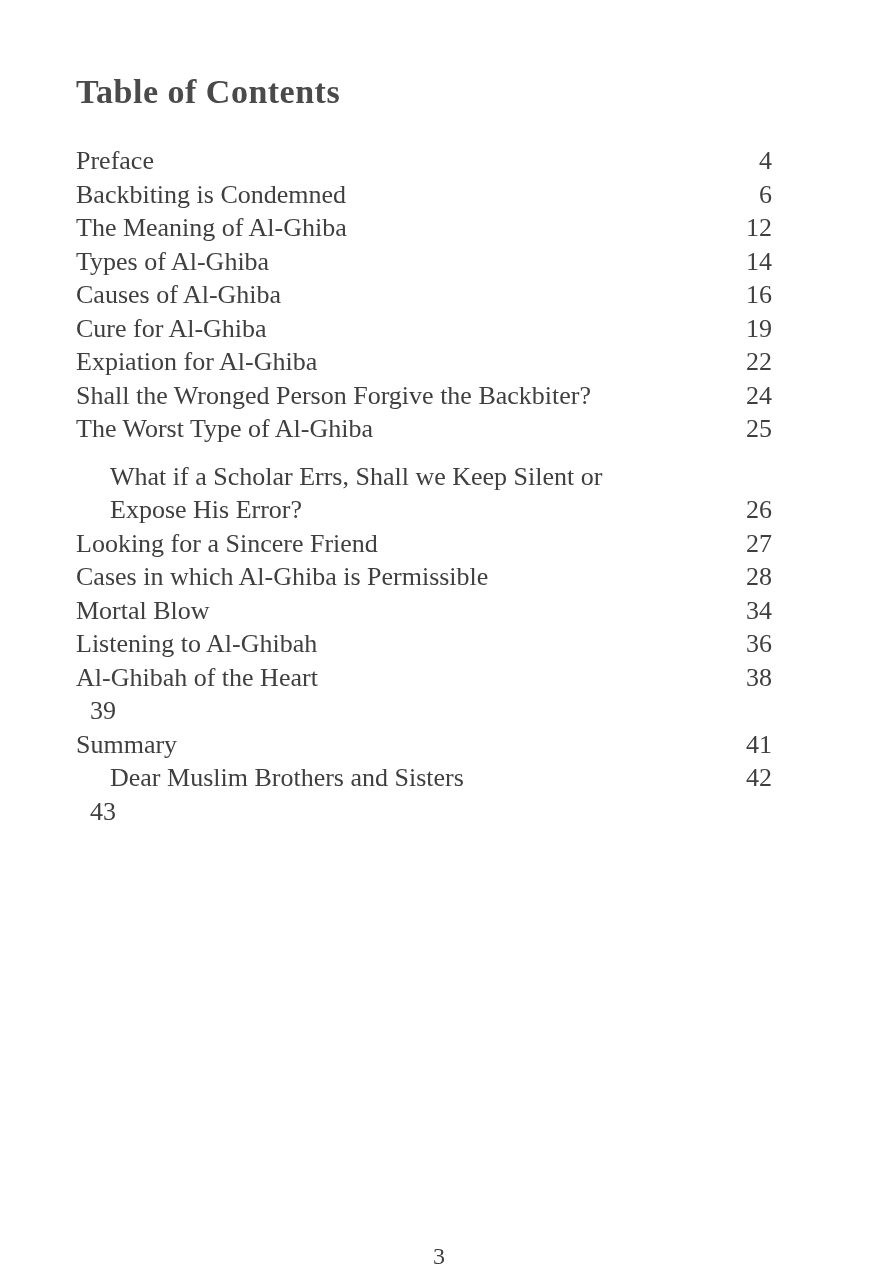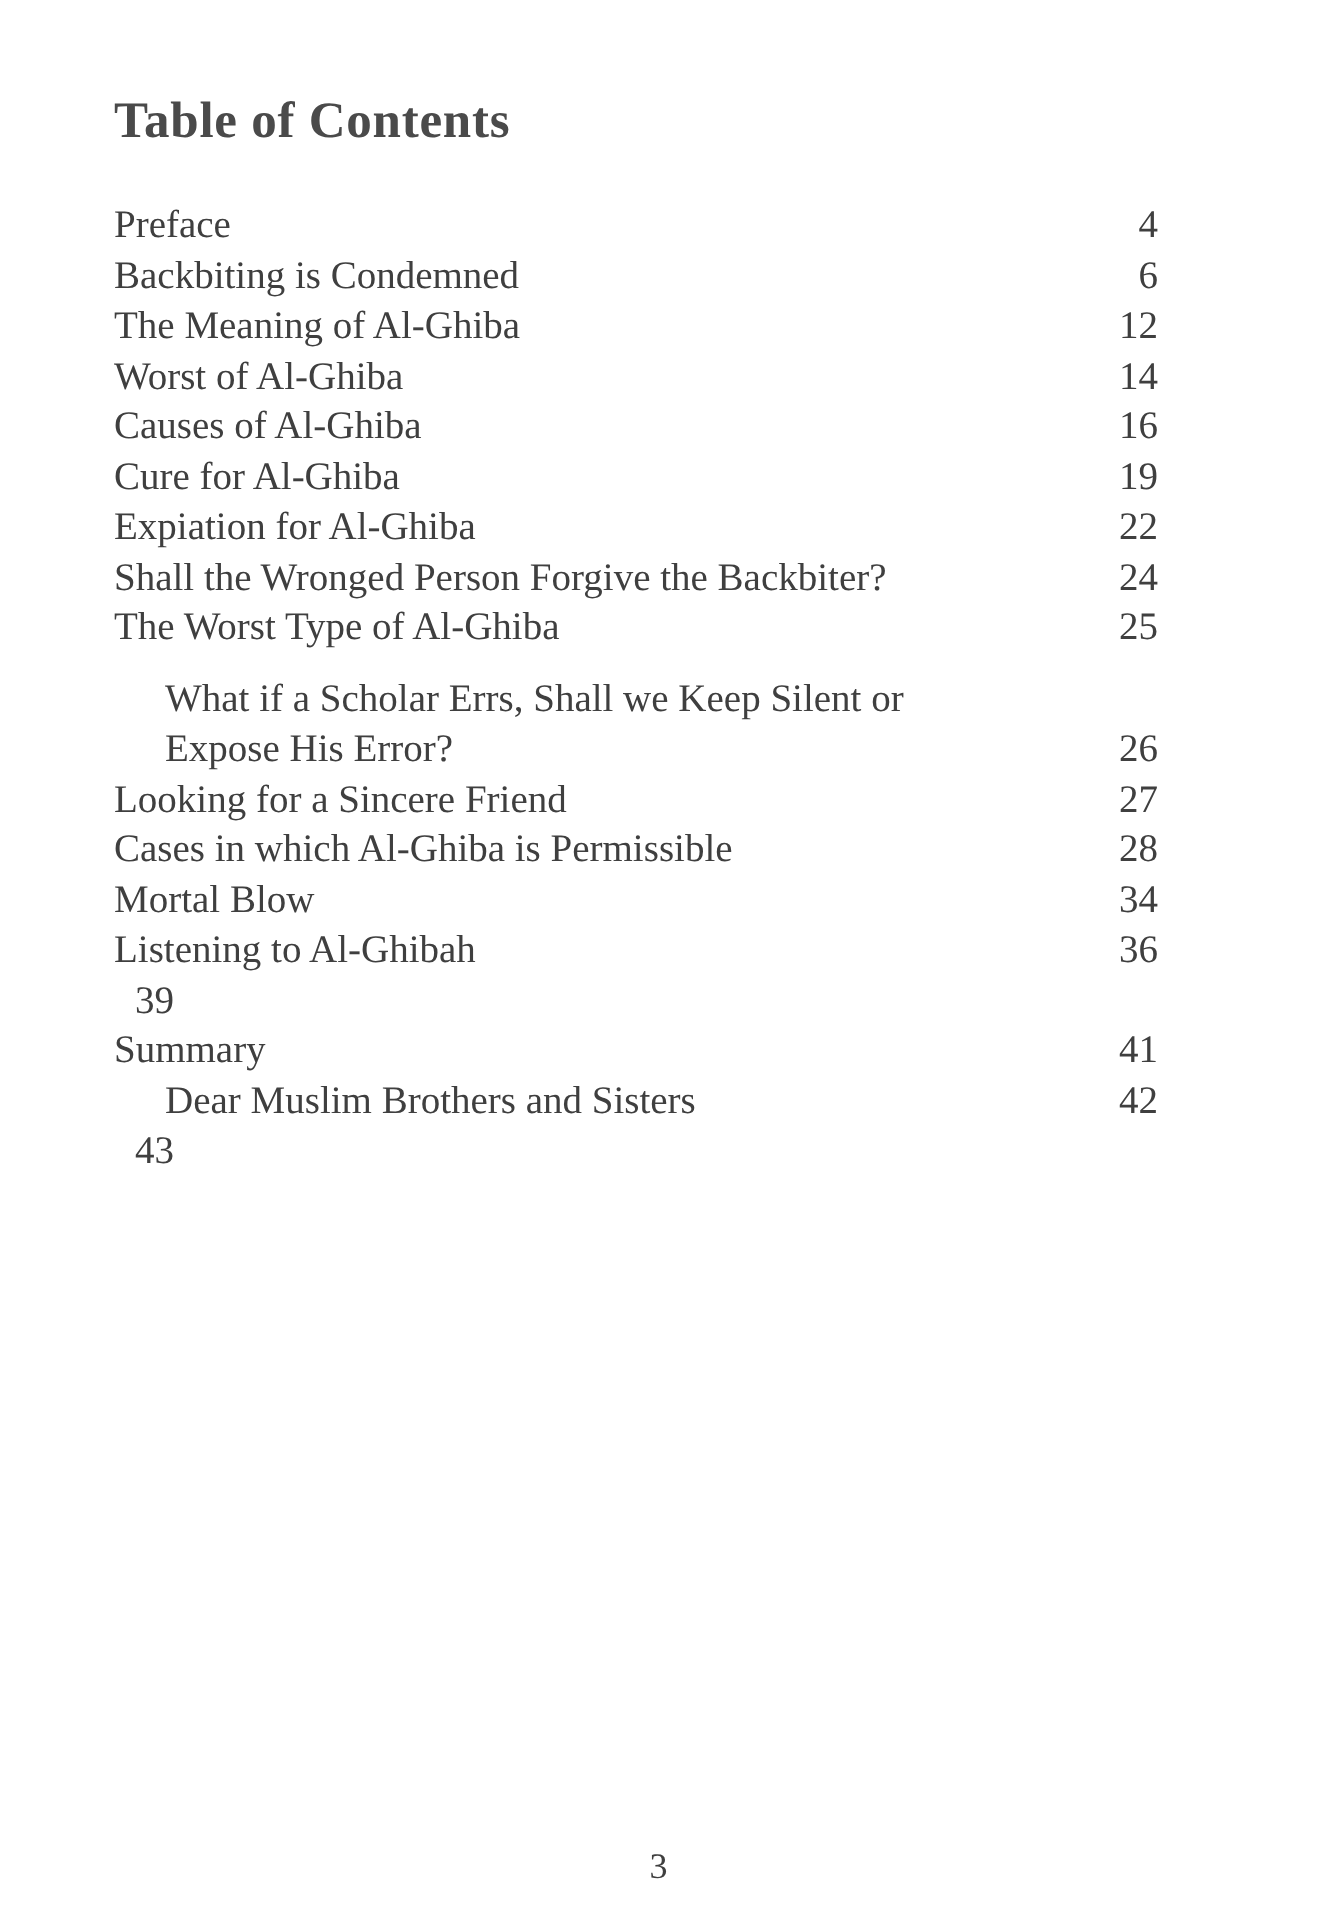--- a/index.html
+++ b/index.html
@@ -10,21 +10,21 @@
   body {
     width: 878px;
     height: 1280px;
     position: relative;
     font-family: "Liberation Serif", serif;
     color: #3a3a3a;
     overflow: hidden;
   }
   .page {
     position: absolute;
-    top: 0; left: 0;
+    top: 11px; left: 0;
     width: 878px;
     height: 928px;
   }
   .toc-title {
     position: absolute;
     left: 76px;
     top: 62px;
     font-family: "Liberation Serif", serif;
     font-weight: bold;
     font-size: 34px;
@@ -99,21 +99,21 @@
       </div>
       <div class="toc-row">
         <span class="label">Backbiting is Condemned</span>
         <span class="page-num">6</span>
       </div>
       <div class="toc-row">
         <span class="label">The Meaning of Al-Ghiba</span>
         <span class="page-num">12</span>
       </div>
       <div class="toc-row">
-        <span class="label">Worst of Al-Ghiba</span>
+        <span class="label">Types of Al-Ghiba</span>
         <span class="page-num">14</span>
       </div>
       <div class="toc-row">
         <span class="label">Causes of Al-Ghiba</span>
         <span class="page-num">16</span>
       </div>
       <div class="toc-row">
         <span class="label">Cure for Al-Ghiba</span>
         <span class="page-num">19</span>
       </div>
@@ -146,20 +146,24 @@
       </div>
       <div class="toc-row">
         <span class="label">Mortal Blow</span>
         <span class="page-num">34</span>
       </div>
       <div class="toc-row">
         <span class="label">Listening to Al-Ghibah</span>
         <span class="page-num">36</span>
       </div>
       <div class="toc-row">
+        <span class="label">Al-Ghibah of the Heart</span>
+        <span class="page-num">38</span>
+      </div>
+      <div class="toc-row">
         <span class="page-num">39</span>
       </div>
       <div class="toc-row">
         <span class="label">Summary</span>
         <span class="page-num">41</span>
       </div>
       <div class="toc-row indent">
         <span class="label">Dear Muslim Brothers and Sisters</span>
         <span class="page-num">42</span>
       </div>

